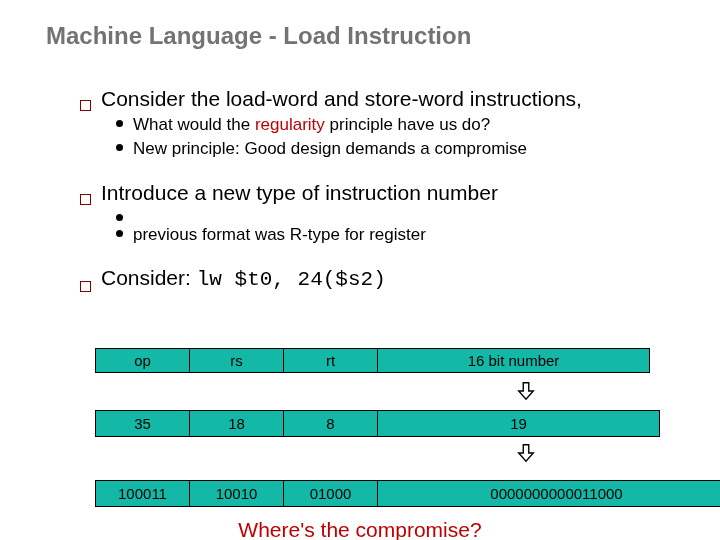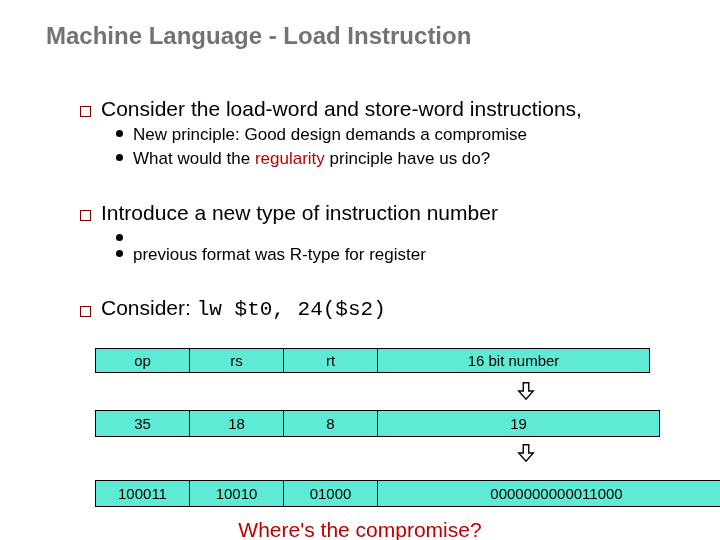--- a/index.html
+++ b/index.html
@@ -15,21 +15,21 @@
     position: absolute;
     left: 46px; top: 22px;
     font-size: 24px; font-weight: bold;
     color: #737373;
   }
   .content {
     position: absolute;
     left: 80px; top: 80px;
     width: 600px;
   }
-  .L1 { display: flex; align-items: center; margin-top: 16px; }
+  .L1 { display: flex; align-items: flex-end; margin-top: 6px; }
   .L1 .sq {
     width: 11px; height: 11px; border: 1px solid #800000;
     margin-top: 6px; margin-right: 10px; flex-shrink: 0;
   }
   .L1 .txt { font-size: 21px; line-height: 1.2; }
 
   .L2 { display: flex; align-items: flex-start; margin-left: 36px; margin-top: 3px; }
   .L2 .dot {
     width: 7px; height: 7px; background: #000; border-radius: 50%;
     margin-top: 6px; margin-right: 10px; flex-shrink: 0;
@@ -46,21 +46,21 @@
     left: 95px; top: 348px;
     width: 540px;
   }
   svg.diag { position: absolute; left: 0; top: 0; }
 
   .fieldrow {
     position: absolute;
     left: 85px;
     display: flex;
     border: 1.5px solid #000;
-    background: #5eead4;
+    background: #14b8a6;
     font-size: 14px;
   }
   .fieldrow.r0 { top: 0; width: 555px; border-width: 1px;}
   .fieldrow.r1 { top: 62px; width: 565px; }
   .fieldrow.r2 { top: 132px; width: 641px; justify-content: flex-end; }
   .cell {
     border-right: 1.5px solid #000;
     text-align: center;
     padding: 4px 0;
     font-size: 15px;
@@ -93,27 +93,27 @@
 <div class="title">Machine Language - Load Instruction</div>
 
 <div class="content">
 
   <div class="L1">
     <span class="sq"></span>
     <span class="txt">Consider the load-word and store-word instructions,</span>
   </div>
   <div class="L2">
     <span class="dot"></span>
-    <span class="txt">New principle:  Good design demands a compromise</span>
+    <span class="txt">
+      <span>What would the </span><span class="red">regularity</span><span> principle have us do?</span>
+    </span>
   </div>
   <div class="L2">
     <span class="dot"></span>
-    <span class="txt">
-      <span>What would the </span><span class="red">regularity</span><span> principle have us do?</span>
-    </span>
+    <span class="txt">New principle:  Good design demands a compromise</span>
   </div>
 
   <div class="gap"></div>
 
   <div class="L1">
     <span class="sq"></span>
     <span class="txt">Introduce a new type of instruction number</span>
   </div>
   <div class="L2">
     <span class="dot"></span>

